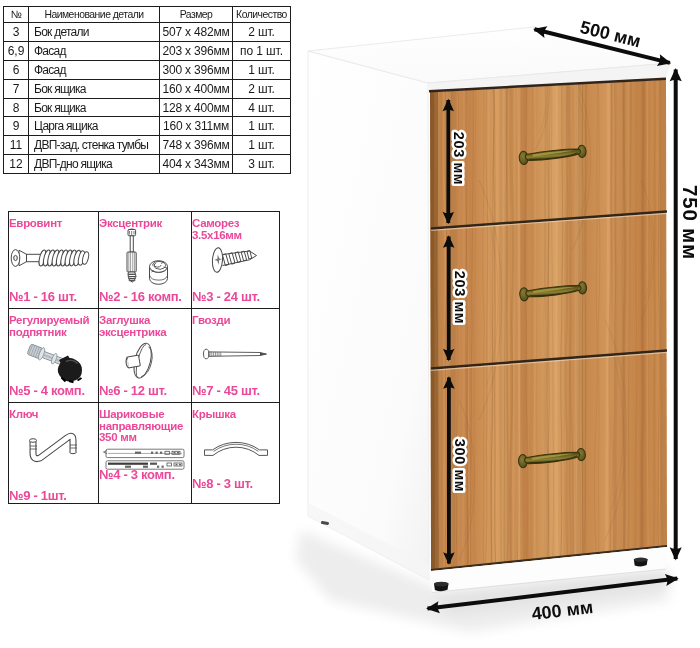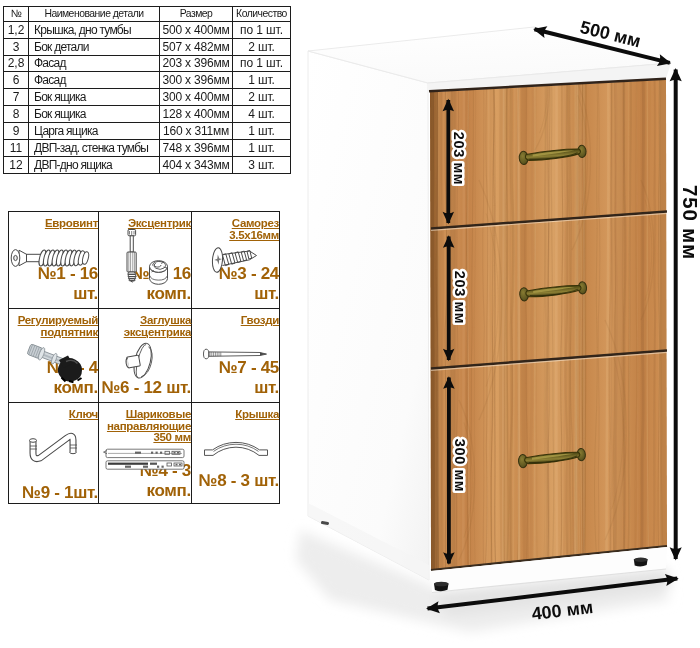--- a/index.html
+++ b/index.html
@@ -12,65 +12,59 @@
 #parts th{font-size:10.4px;font-weight:normal;height:12px;letter-spacing:-0.5px;}
 #parts td{font-size:12px;height:14px;}
 #parts .c1{text-align:center;}
 #parts .c2{text-align:left;padding-left:5px;letter-spacing:-0.75px;}
 #parts .c3{text-align:center;letter-spacing:-0.2px;}
 #parts .c4{text-align:center;letter-spacing:-0.1px;}
 
 #hw{position:absolute;left:8px;top:211px;width:272px;height:293px;
  border-collapse:collapse;table-layout:fixed;}
 #hw td{border:1.8px solid #1c1c1c;padding:0;vertical-align:top;
- text-align:right;color:#a16207;position:relative;text-decoration:underline;}
+ text-align:left;color:#ec4899;position:relative;}
 .hwtit{font-weight:bold;font-size:11.5px;line-height:11.5px;margin-top:6px;
  letter-spacing:-0.3px;}
-.hwcap{font-weight:bold;font-size:17px;letter-spacing:-0.3px;
+.hwcap{font-weight:bold;font-size:13px;letter-spacing:-0.3px;
  position:absolute;left:0;right:0;bottom:4px;}
 .hwico{position:absolute;left:0;top:0;}
 </style></head>
 <body>
 
 <table id="parts" cellspacing="0">
 <tbody>
       <tr>
         <th style="width:24px">№</th>
         <th style="width:130px">Наименование детали</th>
         <th style="width:72px">Размер</th>
         <th>Количество</th>
       </tr>
 <tr>
-        <td class="c1">1,2</td>
-        <td class="c2">Крышка, дно тумбы</td>
-        <td class="c3">500 х 400мм</td>
-        <td class="c4">по 1 шт.</td>
-      </tr>
-<tr>
         <td class="c1">3</td>
         <td class="c2">Бок детали</td>
         <td class="c3">507 х 482мм</td>
         <td class="c4">2 шт.</td>
       </tr>
 <tr>
-        <td class="c1">2,8</td>
+        <td class="c1">6,9</td>
         <td class="c2">Фасад</td>
         <td class="c3">203 х 396мм</td>
         <td class="c4">по 1 шт.</td>
       </tr>
 <tr>
         <td class="c1">6</td>
         <td class="c2">Фасад</td>
         <td class="c3">300 х 396мм</td>
         <td class="c4">1 шт.</td>
       </tr>
 <tr>
         <td class="c1">7</td>
         <td class="c2">Бок ящика</td>
-        <td class="c3">300 х 400мм</td>
+        <td class="c3">160 х 400мм</td>
         <td class="c4">2 шт.</td>
       </tr>
 <tr>
         <td class="c1">8</td>
         <td class="c2">Бок ящика</td>
         <td class="c3">128 х 400мм</td>
         <td class="c4">4 шт.</td>
       </tr>
 <tr>
         <td class="c1">9</td>
@@ -226,21 +220,21 @@
 <path d="M 24 38 L 24 50 Q 24 57.5 31 55 L 58 35 Q 64 30.5 64 37 L 64 49" stroke="#ffffff" stroke-width="4.8"></path>
 <ellipse cx="24" cy="37.5" rx="3.5" ry="1.8" fill="#fff" stroke="#4a4a4a" stroke-width="1"></ellipse>
 <path d="M 60.6 49 a 3.4 1.7 0 0 0 6.8 0" fill="#fff" stroke="#4a4a4a" stroke-width="1"></path>
 <path d="M 21 43 h 7 M 21 46 h 7" stroke="#4a4a4a" stroke-width="0.8"></path>
 <path d="M 61 42 h 7 M 61 45 h 7" stroke="#4a4a4a" stroke-width="0.8"></path>
 </g>
           </svg>
         </td>
 <td>
           <div class="hwtit">Шариковые<br>направляющие<br>350 мм</div>
-          <div class="hwcap" style="bottom:2px">№4 - 3 комп.</div>
+          <div class="hwcap" style="bottom:21px">№4 - 3 комп.</div>
 <svg class="hwico" width="93" height="100" viewBox="0 0 93 100">
 
 <g stroke="#555" stroke-width="0.8" fill="#fff">
 <rect x="7" y="46.2" width="78" height="8.4" rx="1.5"></rect>
 <path d="M 9 50.4 h 74" stroke-width="0.5"></path>
 <path d="M 8 47.5 l -3.5 1.6 l 3.5 1.6" fill="none" stroke-width="0.8"></path>
 <rect x="36" y="48.6" width="6" height="2.2" fill="#666" stroke="none"></rect>
 <rect x="52" y="48.6" width="2.2" height="2.2" fill="#666" stroke="none"></rect>
               <rect x="56.5" y="48.6" width="2.2" height="2.2" fill="#666" stroke="none"></rect>
               <rect x="61" y="48.6" width="2.2" height="2.2" fill="#666" stroke="none"></rect>

